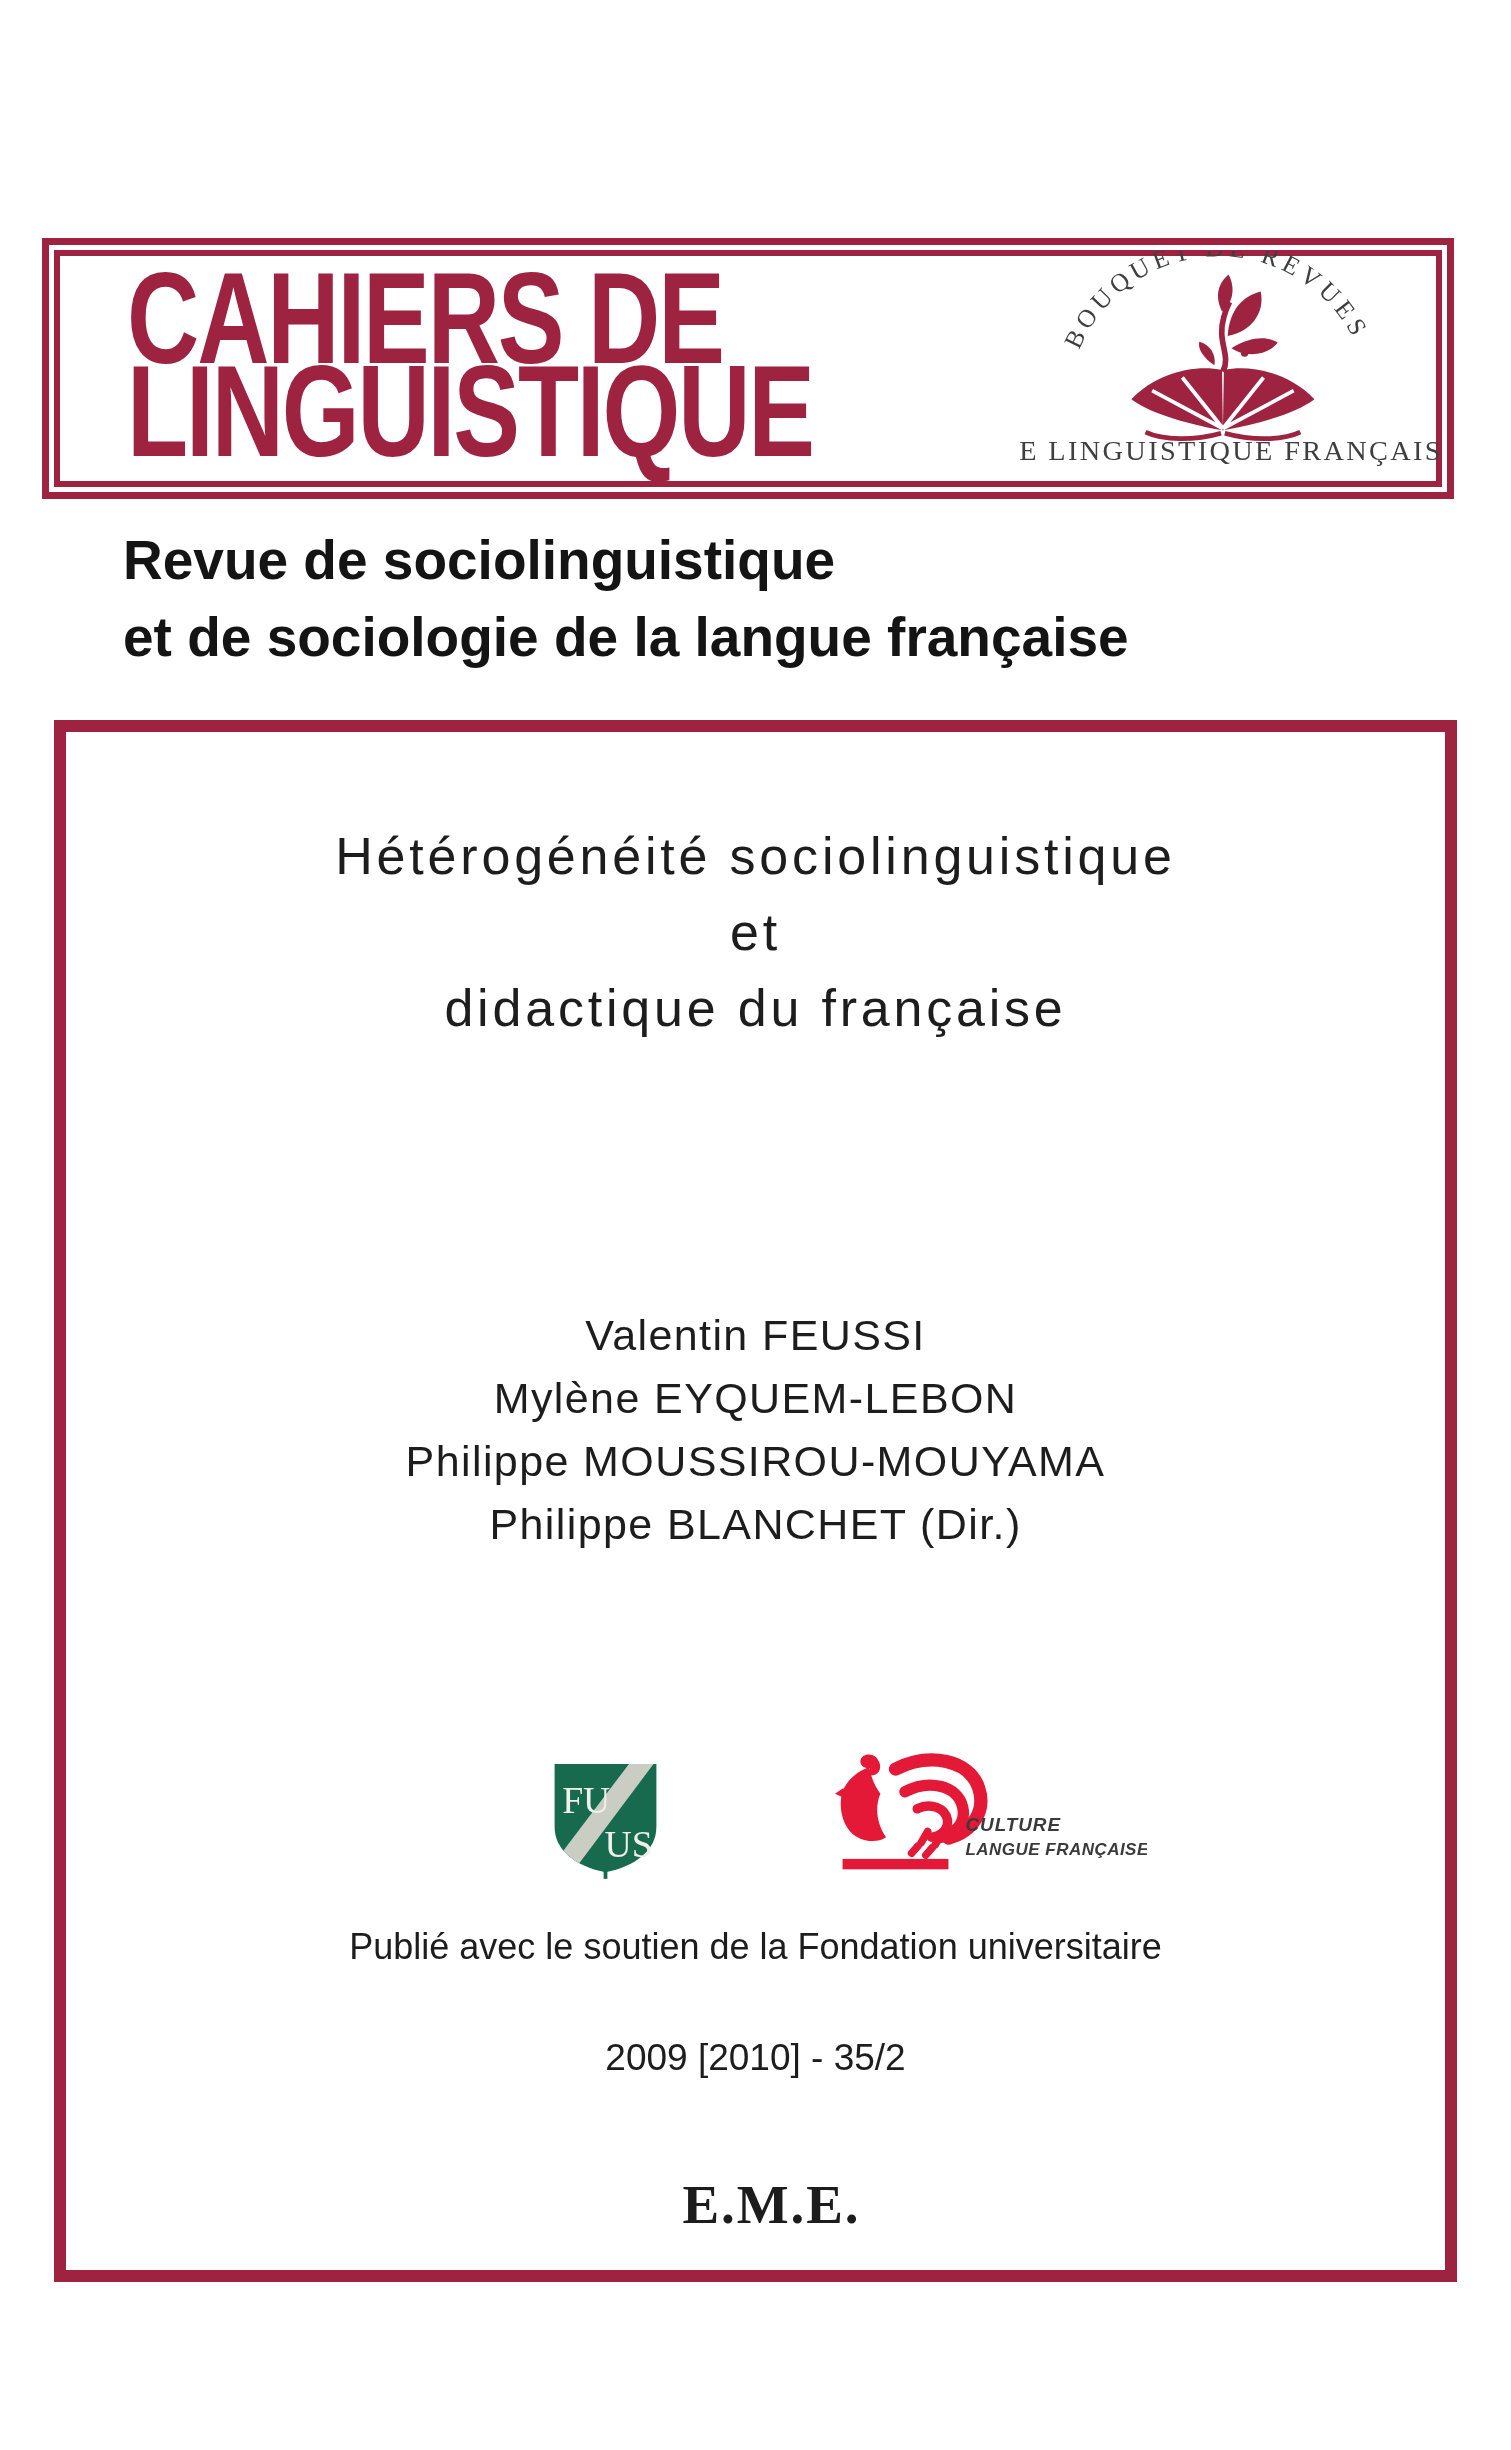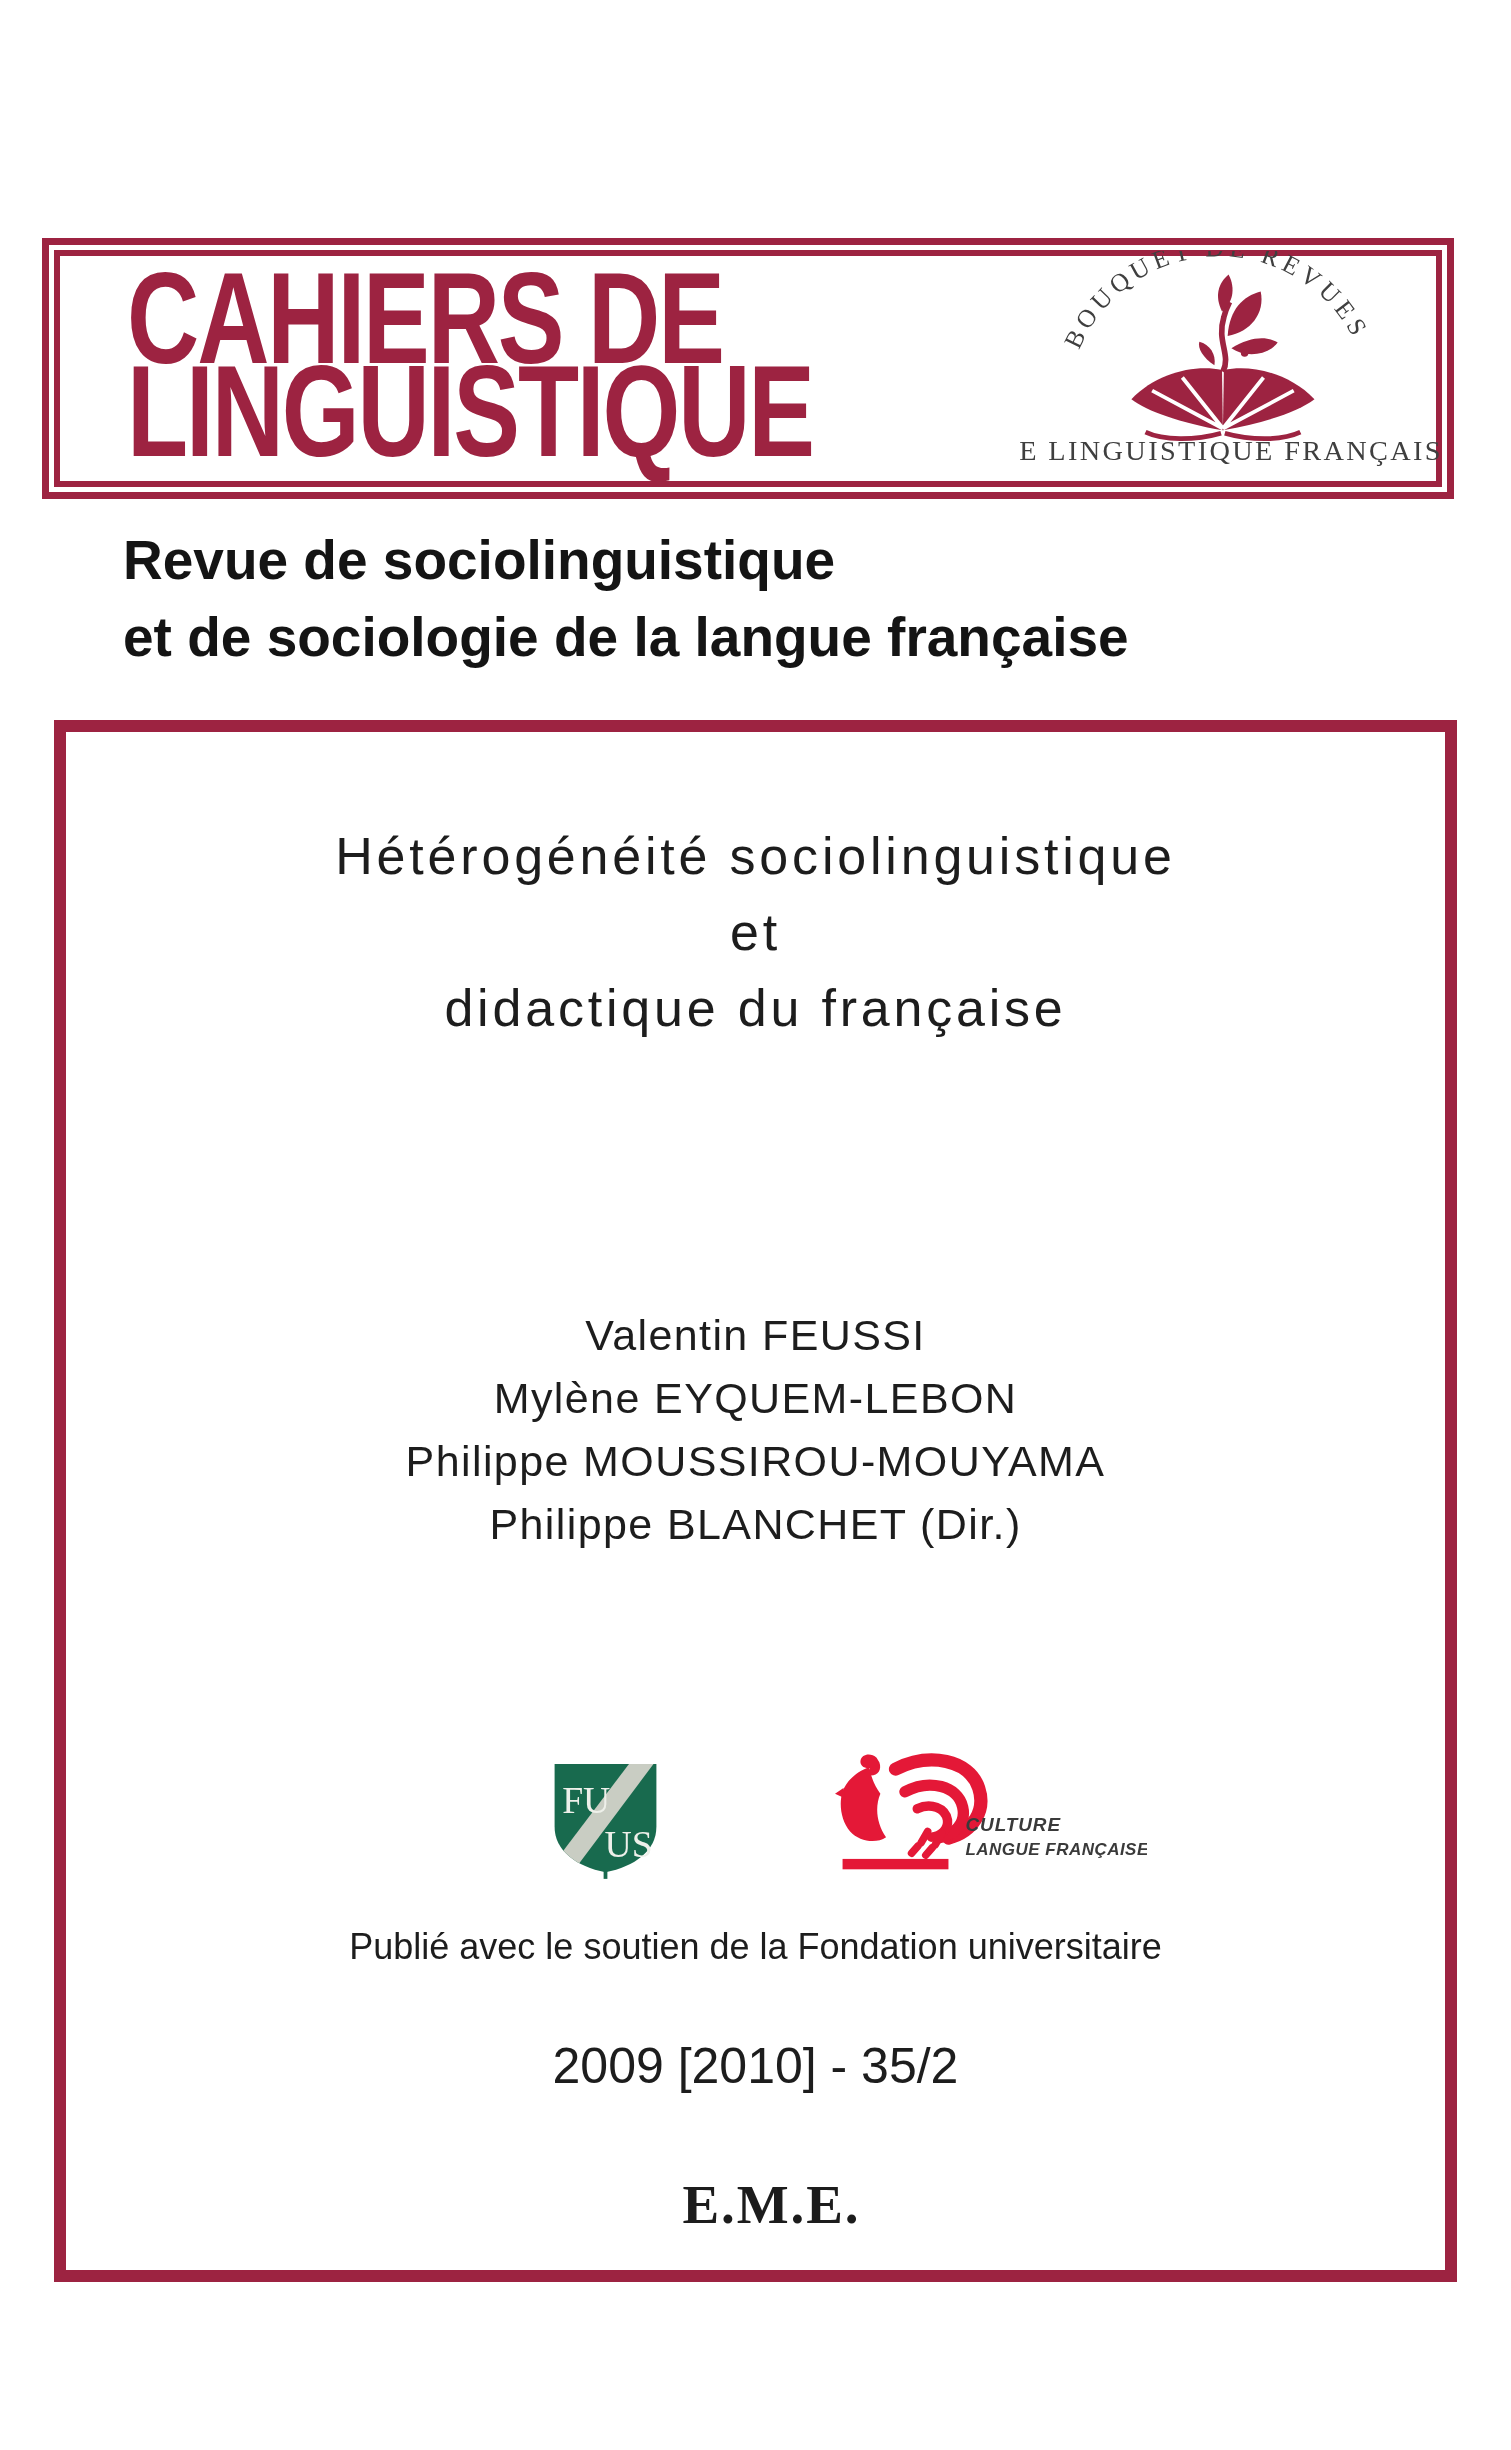--- a/index.html
+++ b/index.html
@@ -21,21 +21,21 @@
 
   
   .main-box{position:absolute;left:54px;top:720px;width:1403px;height:1562px;
             border:12.3px solid #9d2341;box-sizing:border-box;}
 
   .centerband{position:absolute;left:54px;width:1403px;text-align:center;color:#1d1d1d;}
   .issue-title{top:818px;font-size:52px;line-height:76px;font-weight:400;letter-spacing:3.8px;}
   .issue-subtitle{top:1079px;font-size:40px;font-weight:400;letter-spacing:5.7px;}
   .authors{top:1304px;font-size:43px;line-height:63px;font-weight:400;letter-spacing:1.4px;}
   .support{top:1926px;font-size:36px;line-height:42px;font-weight:400;}
-  .volume{top:2037px;font-size:50px;font-weight:400;}
+  .volume{top:2037px;font-size:37px;font-weight:400;}
   .publisher{top:2173px;font-family:"Liberation Serif",serif;font-size:55px;font-weight:700;
              letter-spacing:1.9px;color:#1c1c1c;margin-left:16px;}
 
   .fuus-logo{position:absolute;left:548px;top:1759px;}
   .cfwb-logo{position:absolute;left:835px;top:1750px;}
 
   svg text{font-family:"Liberation Serif",serif;}
   .sans-it{font-family:"Liberation Sans",sans-serif;font-style:italic;font-weight:700;}
 </style>
 </head>

